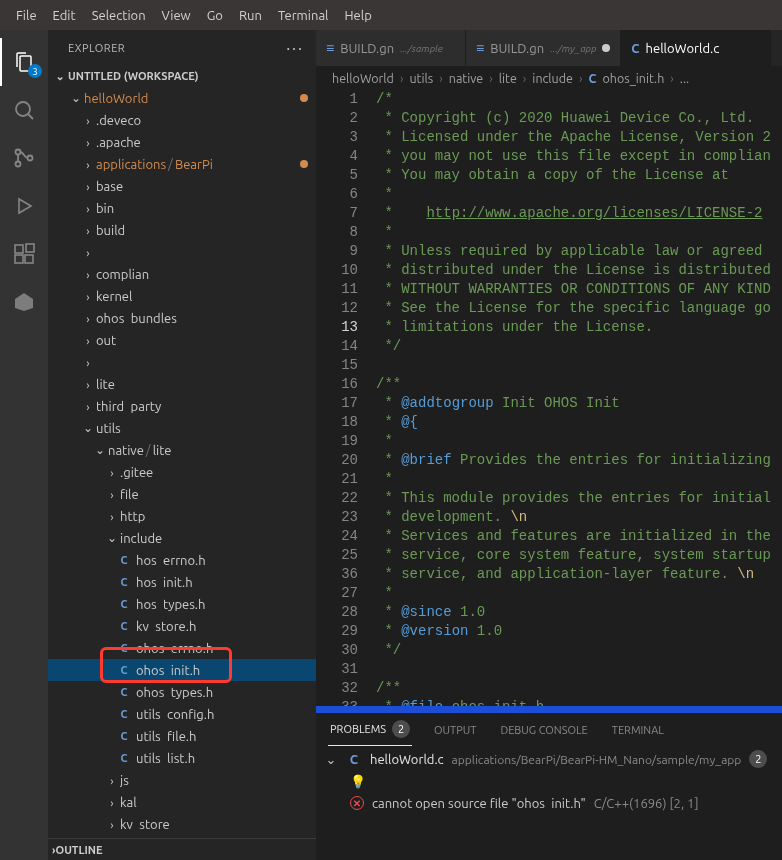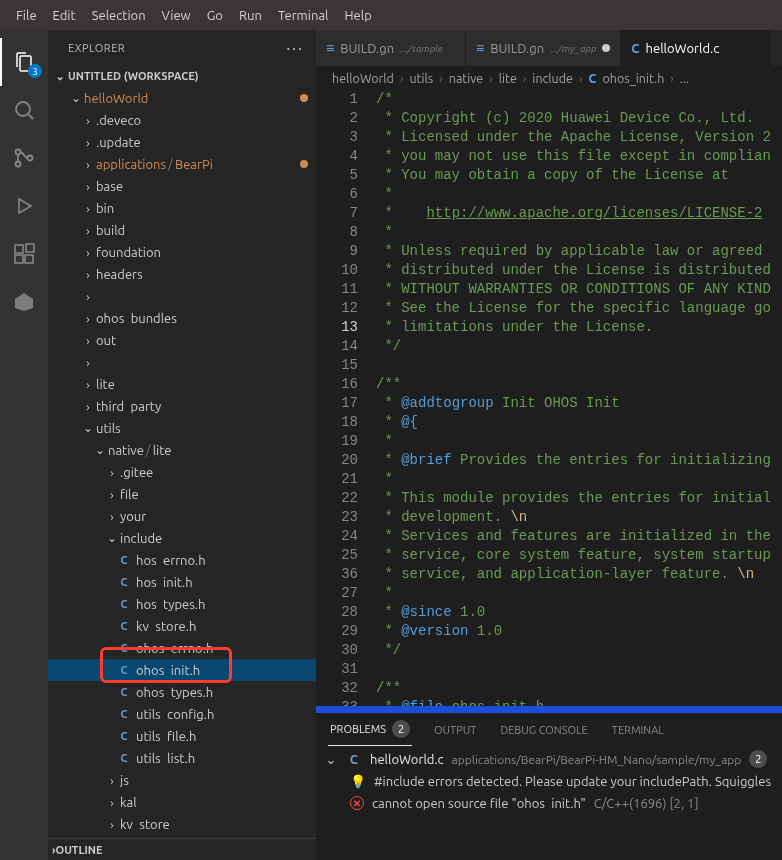--- a/index.html
+++ b/index.html
@@ -331,49 +331,49 @@
           <span class="chev">⌄</span>
           <span class="lbl"><span>helloWorld</span></span>
           <span class="mod-dot"></span>
         </div>
         <div class="titem" style="padding-left:32px">
           <span class="chev">›</span>
           <span class="lbl"><span>.deveco</span></span>
         </div>
         <div class="titem" style="padding-left:32px">
           <span class="chev">›</span>
-          <span class="lbl"><span>.update</span></span>
+          <span class="lbl"><span>.apache</span></span>
         </div>
         <div class="titem clr-orange" style="padding-left:32px">
           <span class="chev">›</span>
           <span class="lbl"><span>applications</span><span class="sep">/</span><span>BearPi</span></span>
           <span class="mod-dot"></span>
         </div>
         <div class="titem" style="padding-left:32px">
           <span class="chev">›</span>
           <span class="lbl"><span>base</span></span>
         </div>
         <div class="titem" style="padding-left:32px">
           <span class="chev">›</span>
           <span class="lbl"><span>bin</span></span>
         </div>
         <div class="titem" style="padding-left:32px">
           <span class="chev">›</span>
           <span class="lbl"><span>build</span></span>
         </div>
         <div class="titem" style="padding-left:32px">
           <span class="chev">›</span>
-          <span class="lbl"><span>foundation</span></span>
-        </div>
-        <div class="titem" style="padding-left:32px">
-          <span class="chev">›</span>
-          <span class="lbl"><span>headers</span></span>
-        </div>
-        <div class="titem" style="padding-left:32px">
-          <span class="chev">›</span>
+        </div>
+        <div class="titem" style="padding-left:32px">
+          <span class="chev">›</span>
+          <span class="lbl"><span>complian</span></span>
+        </div>
+        <div class="titem" style="padding-left:32px">
+          <span class="chev">›</span>
+          <span class="lbl"><span>kernel</span></span>
         </div>
         <div class="titem" style="padding-left:32px">
           <span class="chev">›</span>
           <span class="lbl"><span>ohos_bundles</span></span>
         </div>
         <div class="titem" style="padding-left:32px">
           <span class="chev">›</span>
           <span class="lbl"><span>out</span></span>
         </div>
         <div class="titem" style="padding-left:32px">
@@ -398,21 +398,21 @@
         <div class="titem" style="padding-left:56px">
           <span class="chev">›</span>
           <span class="lbl"><span>.gitee</span></span>
         </div>
         <div class="titem" style="padding-left:56px">
           <span class="chev">›</span>
           <span class="lbl"><span>file</span></span>
         </div>
         <div class="titem" style="padding-left:56px">
           <span class="chev">›</span>
-          <span class="lbl"><span>your</span></span>
+          <span class="lbl"><span>http</span></span>
         </div>
         <div class="titem" style="padding-left:56px">
           <span class="chev">⌄</span>
           <span class="lbl"><span>include</span></span>
         </div>
         <div class="titem" style="padding-left:68px">
           <span class="c-badge">C</span>
           <span class="lbl">hos_errno.h</span>
         </div>
         <div class="titem" style="padding-left:68px">
@@ -553,21 +553,20 @@
       <div class="panel-body" id="panelbody">
           <div class="prow">
   <span class="pchev">⌄</span>
   <span class="c-ic">C</span>
   <span class="fname">helloWorld.c</span>
   <span class="fpath">applications/BearPi/BearPi-HM_Nano/sample/my_app</span>
   <span class="count-badge">2</span>
           </div>
           <div class="prow" style="padding-left:26px">
             <span class="bulb">💡</span>
-            <span class="msg">#include errors detected. Please update your includePath. Squiggles </span>
           </div>
           <div class="prow" style="padding-left:26px">
             <span class="err">✕</span>
             <span class="msg">cannot open source file "ohos_init.h"</span> 
             <span class="meta">C/C++(1696)  [2, 1]</span>
           </div>
         </div>
     </div>
   </div>
 </div>

